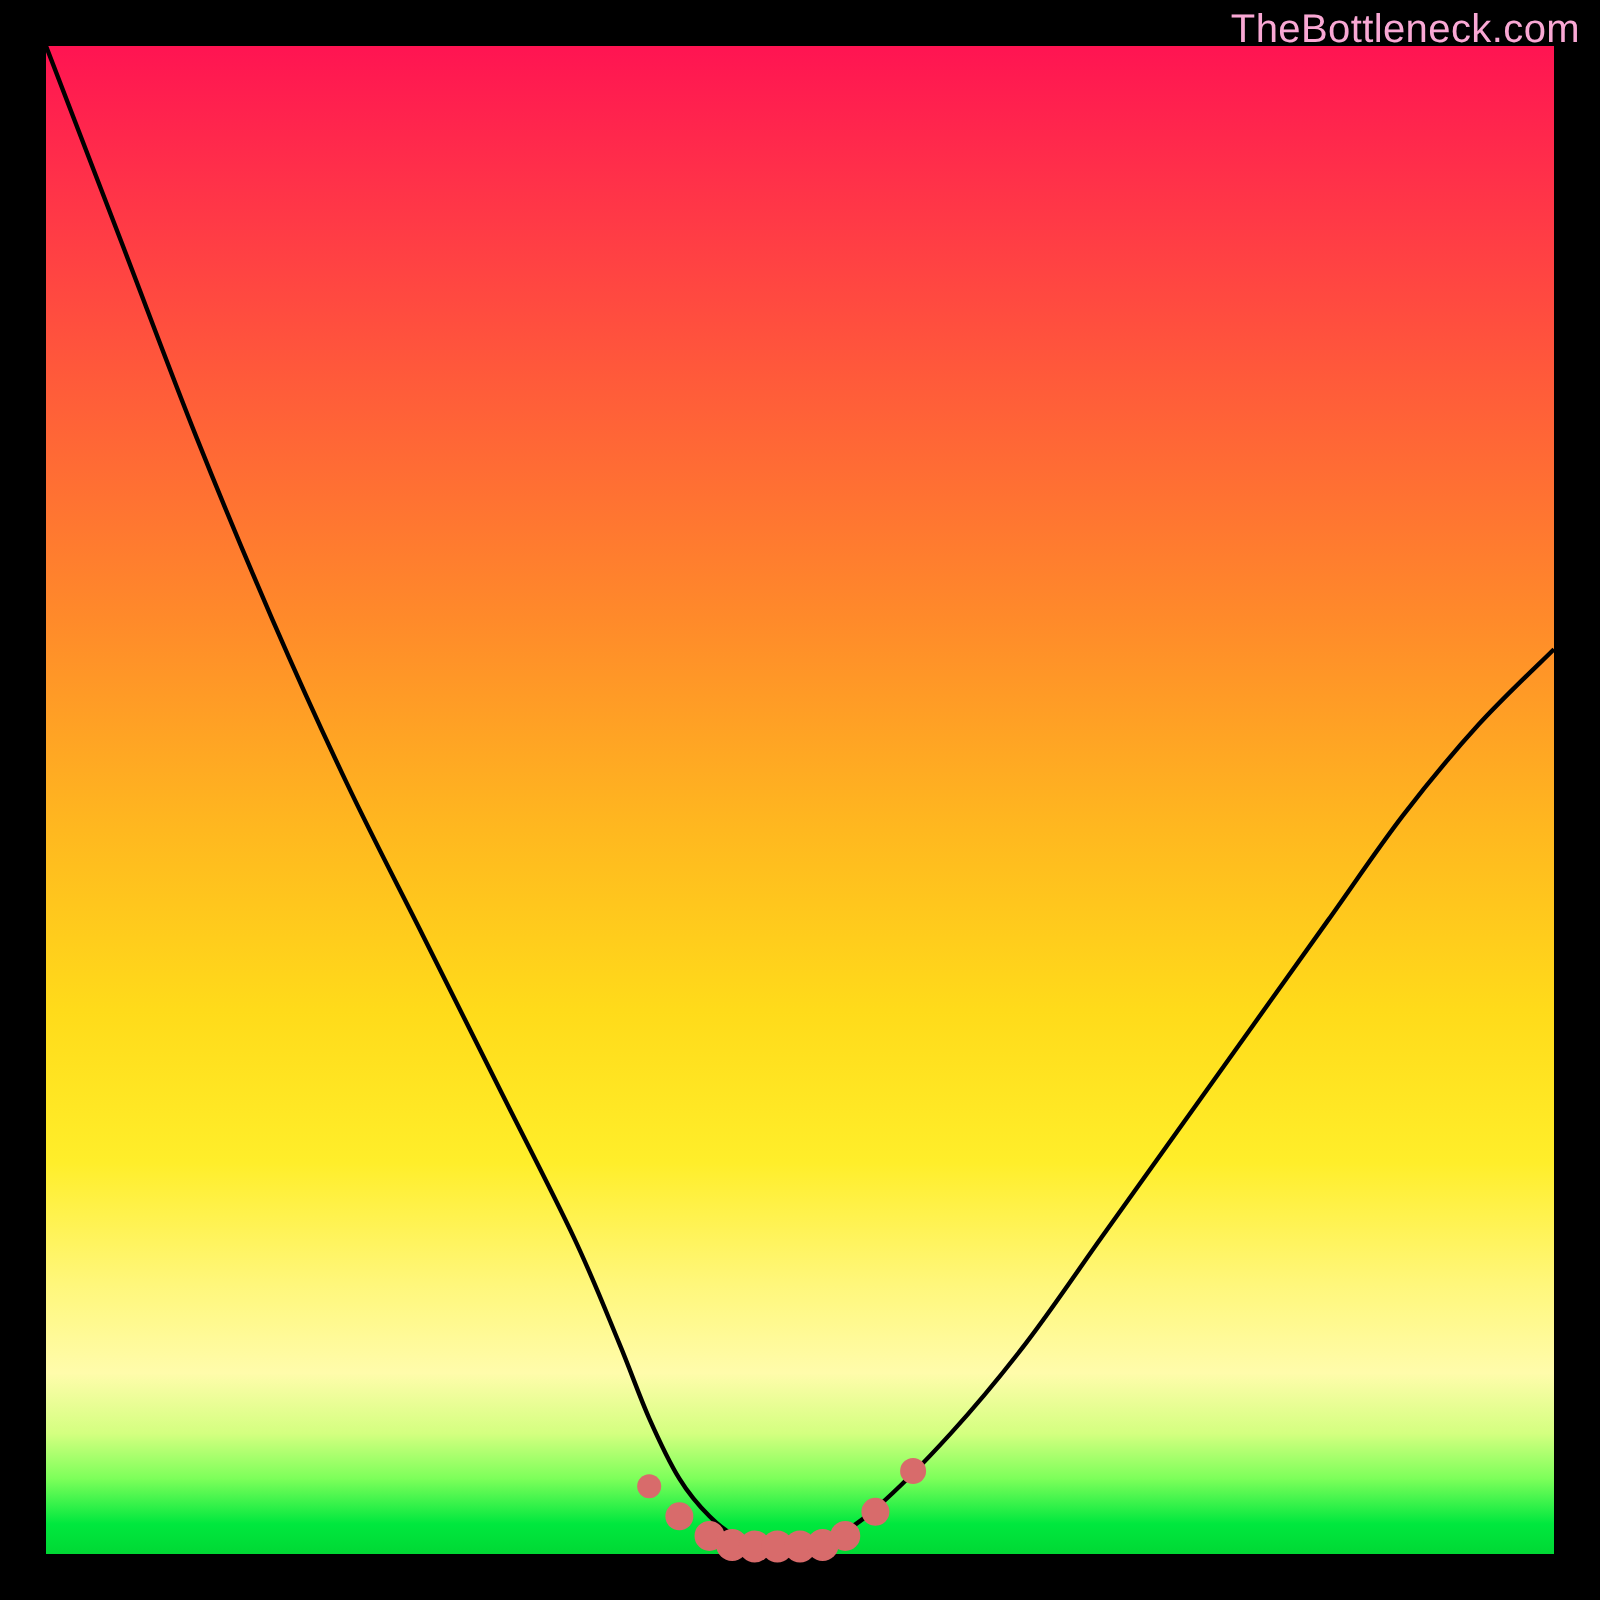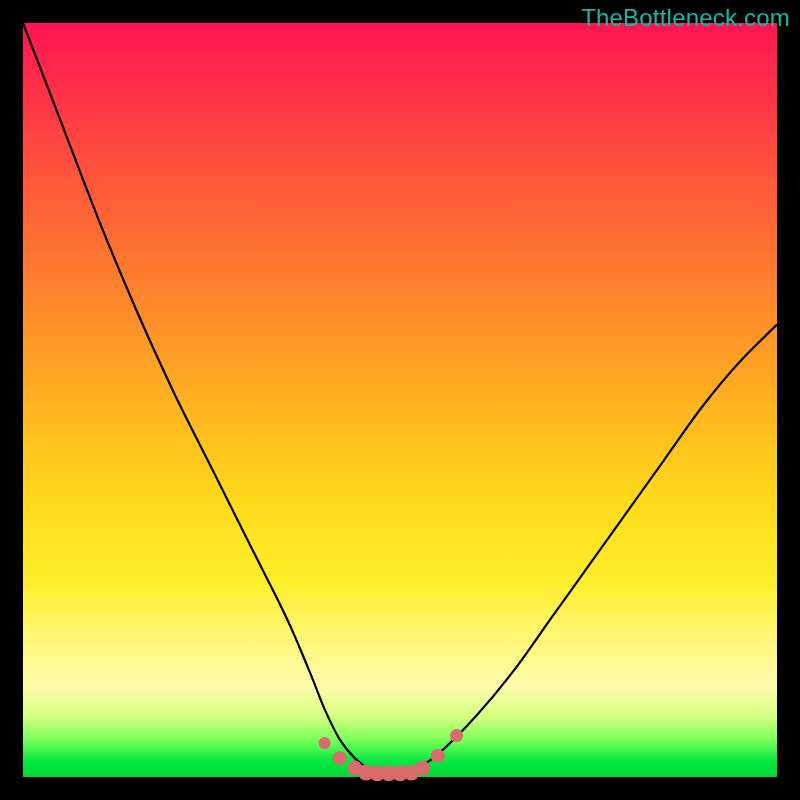--- a/index.html
+++ b/index.html
@@ -38,22 +38,22 @@
       #d4ff80 92%,
       #7dff5a 95%,
       #00e83e 98%,
       #00d834 100%
     );
   }
   .watermark {
     position: absolute;
     top: 4px;
     right: 10px;
-    color: #14b8a6;
-    font-size: 24px;
+    color: #f9a8d4;
+    font-size: 20px;
     font-weight: 400;
     letter-spacing: 0.2px;
     user-select: none;
   }
   svg.overlay {
     position: absolute;
     left: 23px;
     top: 23px;
     width: 754px;
     height: 754px;

